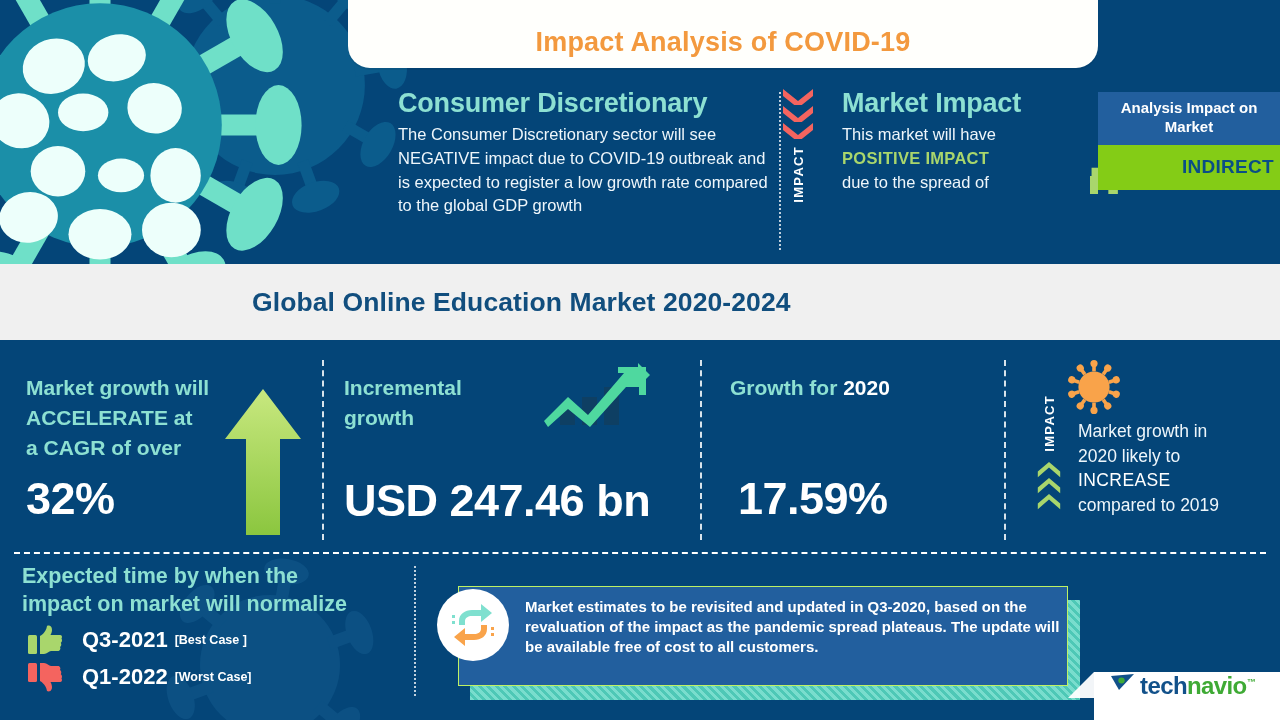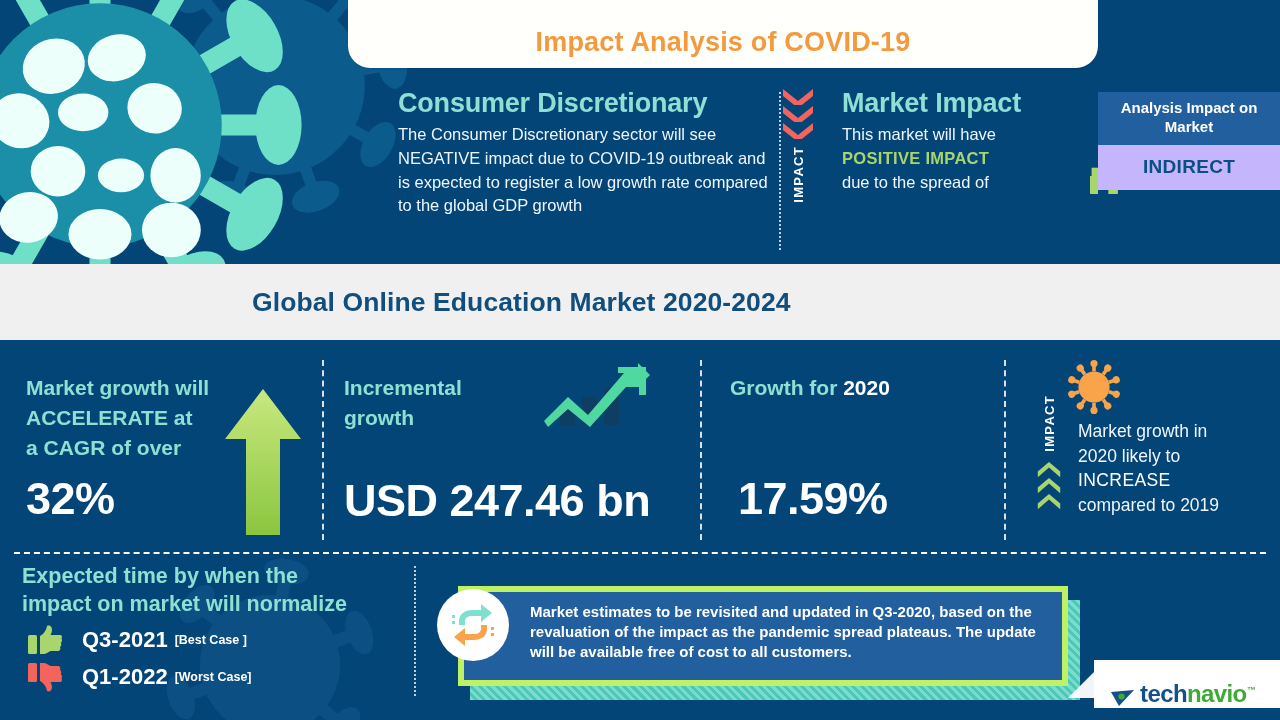--- a/index.html
+++ b/index.html
@@ -107,24 +107,24 @@
   }
   .pandemic-card .pc-head {
     background: #225f9e;
     color: #ffffff;
     font-size: 15px; font-weight: bold;
     text-align: center;
     padding: 7px 10px 8px 10px;
     line-height: 1.25;
   }
   .pandemic-card .pc-body {
-    background: #c4b5fd;
+    background: #84cc16;
     color: #0a4e86;
     font-size: 19px; font-weight: bold;
-    text-align: center;
+    text-align: right;
     padding: 11px 6px 12px 6px;
     letter-spacing: .3px;
   }
   .pandemic-card .pc-tab {
     position: absolute; left: -8px; top: 84px;
     width: 8px; height: 18px; background: #a9d66c;
   }
 
   
   .strip {
@@ -216,39 +216,39 @@
   
   .note-shadow {
     position: absolute; left: 470px; top: 600px; width: 610px; height: 100px;
     background:
       repeating-linear-gradient(45deg,
         #79ddcd 0 3px, #4ec8b6 3px 6px);
   }
   .note-box {
     position: absolute; left: 458px; top: 586px; width: 610px; height: 100px;
     background: #225f9e;
-    border: 6px solid #bef264;
+    border: 1px solid #bef264;
     padding: 10px 4px 10px 66px;
   }
   .note-text {
     color: #ffffff; font-size: 15px; font-weight: bold; line-height: 1.33;
   }
   .note-icon-circle {
     position: absolute; left: 437px; top: 589px;
     width: 72px; height: 72px; border-radius: 50%;
     background: #ffffff;
     display: flex; align-items: center; justify-content: center;
   }
 
   
   .logo-plate {
-    position: absolute; right: 0; bottom: 12px;
+    position: absolute; right: 0; bottom: 0;
     width: 186px; height: 48px;
     background: #ffffff;
-    display: flex; align-items: flex-end; padding-left: 16px;
+    display: flex; align-items: flex-start; padding-left: 16px;
   }
   .logo-corner {
     position: absolute; right: 186px; bottom: 22px;
     width: 26px; height: 26px; background: #ffffff;
     clip-path: polygon(100% 0, 100% 100%, 0 100%);
     opacity: .95;
   }
   .logo-word { font-size: 24px; font-weight: bold; letter-spacing: -.6px; }
   .logo-tech { color: #12518a; }
   .logo-navio { color: #3faa35; }

